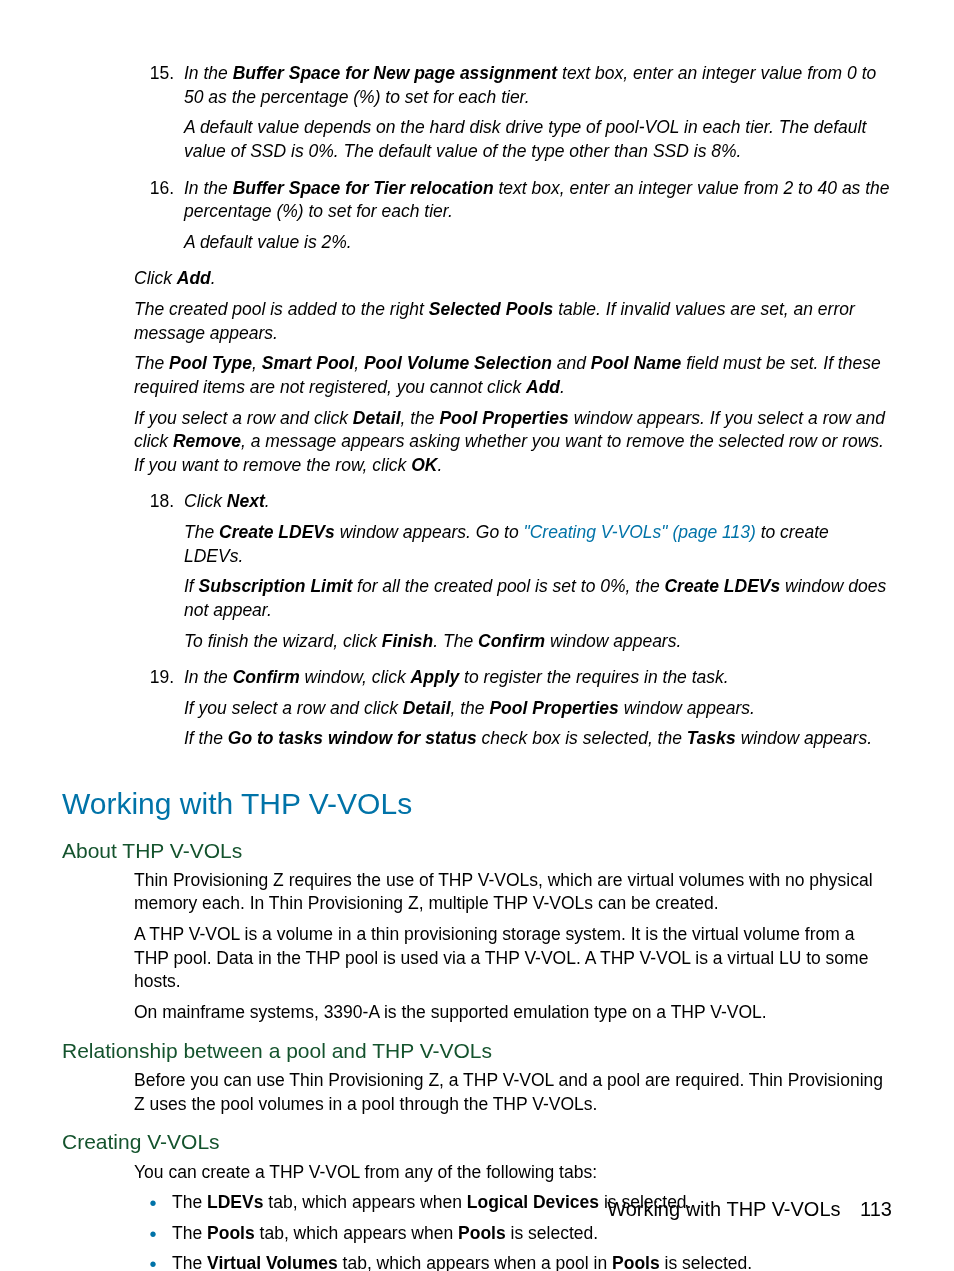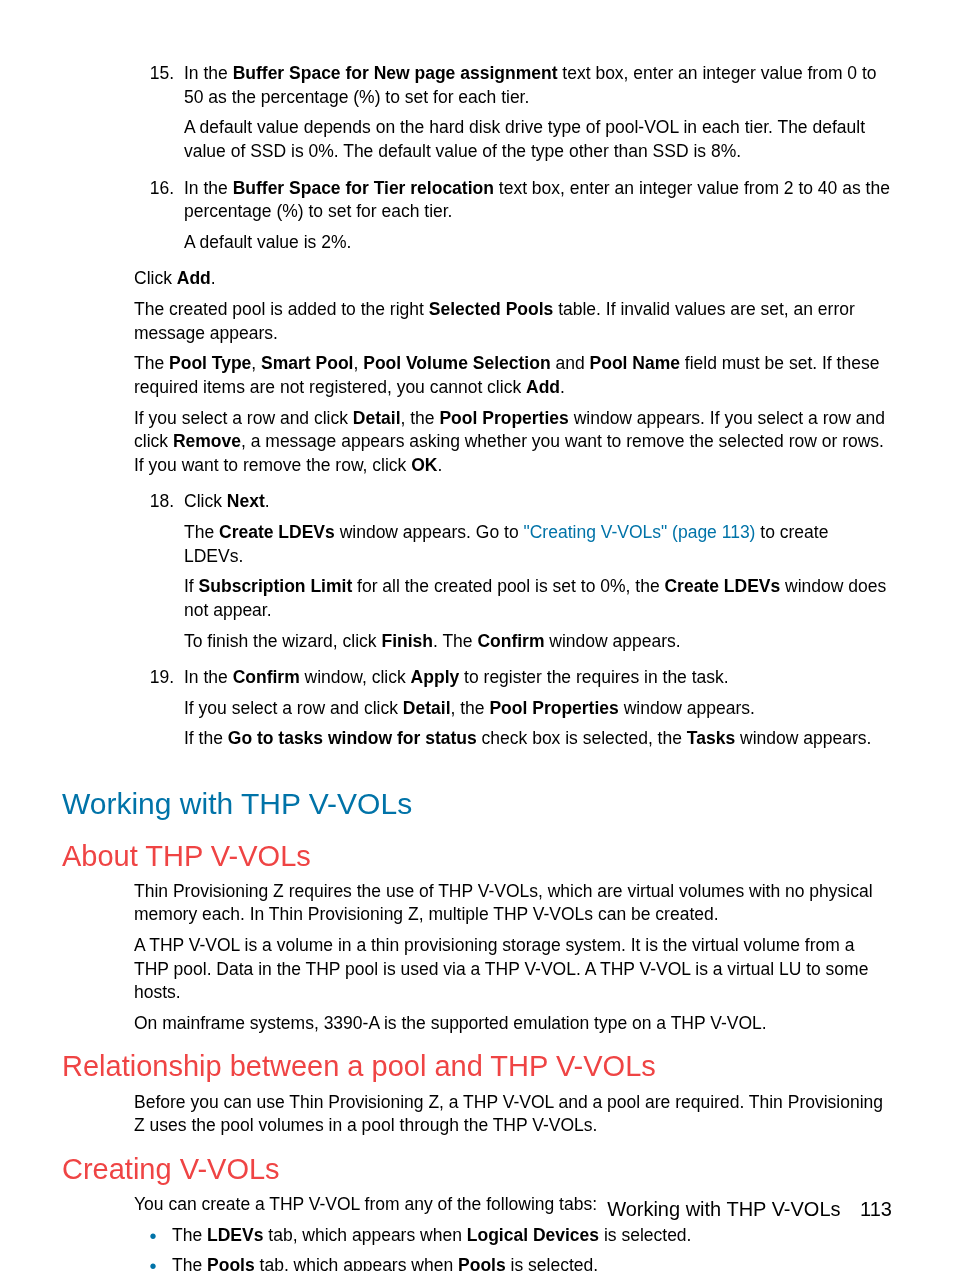--- a/index.html
+++ b/index.html
@@ -16,33 +16,33 @@
     font-weight: 300;
   }
   .page {
     padding: 56px 62px 0 62px;
     box-sizing: border-box;
   }
   b, .bold { font-weight: 700; }
   .ol-item { display: flex; margin-top: 6px; }
   .ol-num { width: 40px; flex: 0 0 40px; text-align: right; padding-right: 10px; }
   .ol-body { flex: 1; }
-  .ol-body p { margin: 0 0 7px 0; }
+  .ol-body p { margin: 0 0 7px 0; font-style: italic; }
   .ol-body p:first-child { margin-top: 0; }
   a.xref { color: #0073a8; text-decoration: none; }
   h1.section {
     color: #0073a8;
     font-weight: 300;
     font-size: 30px;
     margin: 26px 0 6px 0;
   }
   h2.sub {
-    color: #ef4444;
+    color: #14532d;
     font-weight: 300;
-    font-size: 29px;
+    font-size: 21px;
     margin: 12px 0 4px 0;
   }
   .body-indent { margin-left: 72px; }
   .body-indent p { margin: 0 0 7px 0; }
   ul.bullets { margin: 4px 0 0 0; padding: 0; list-style: none; }
   ul.bullets li { display: flex; margin-bottom: 7px; }
   ul.bullets li .dot {
     width: 38px; flex: 0 0 38px; text-align: center;
     color: #0073a8; font-size: 20px; line-height: 1;
     padding-top: 2px;

